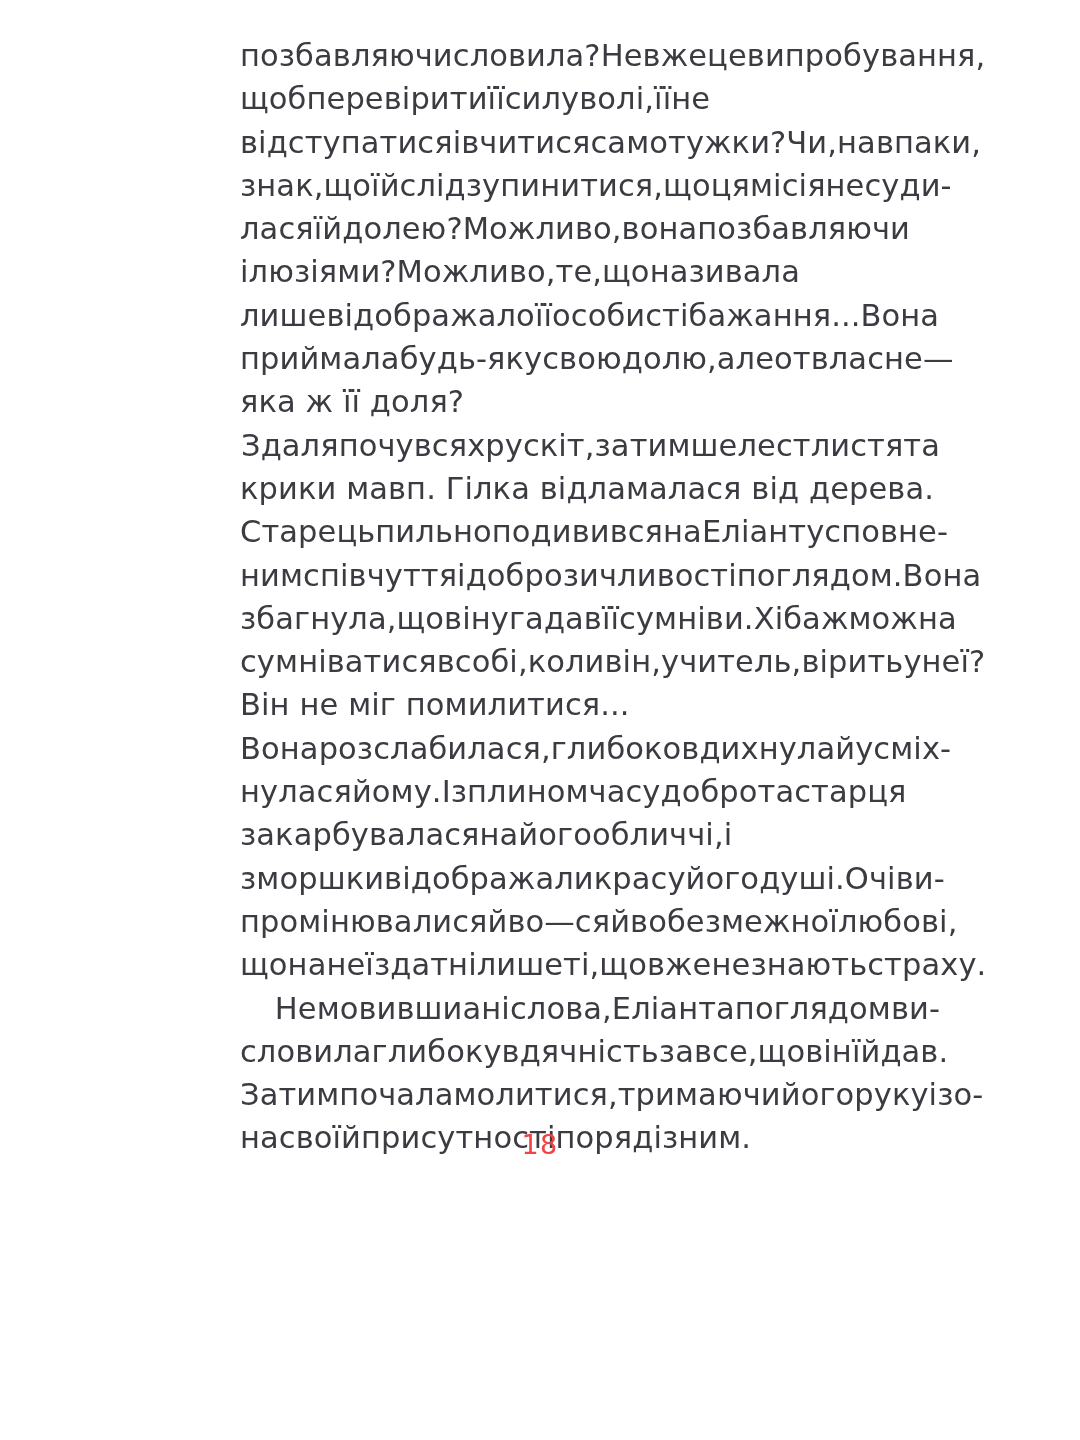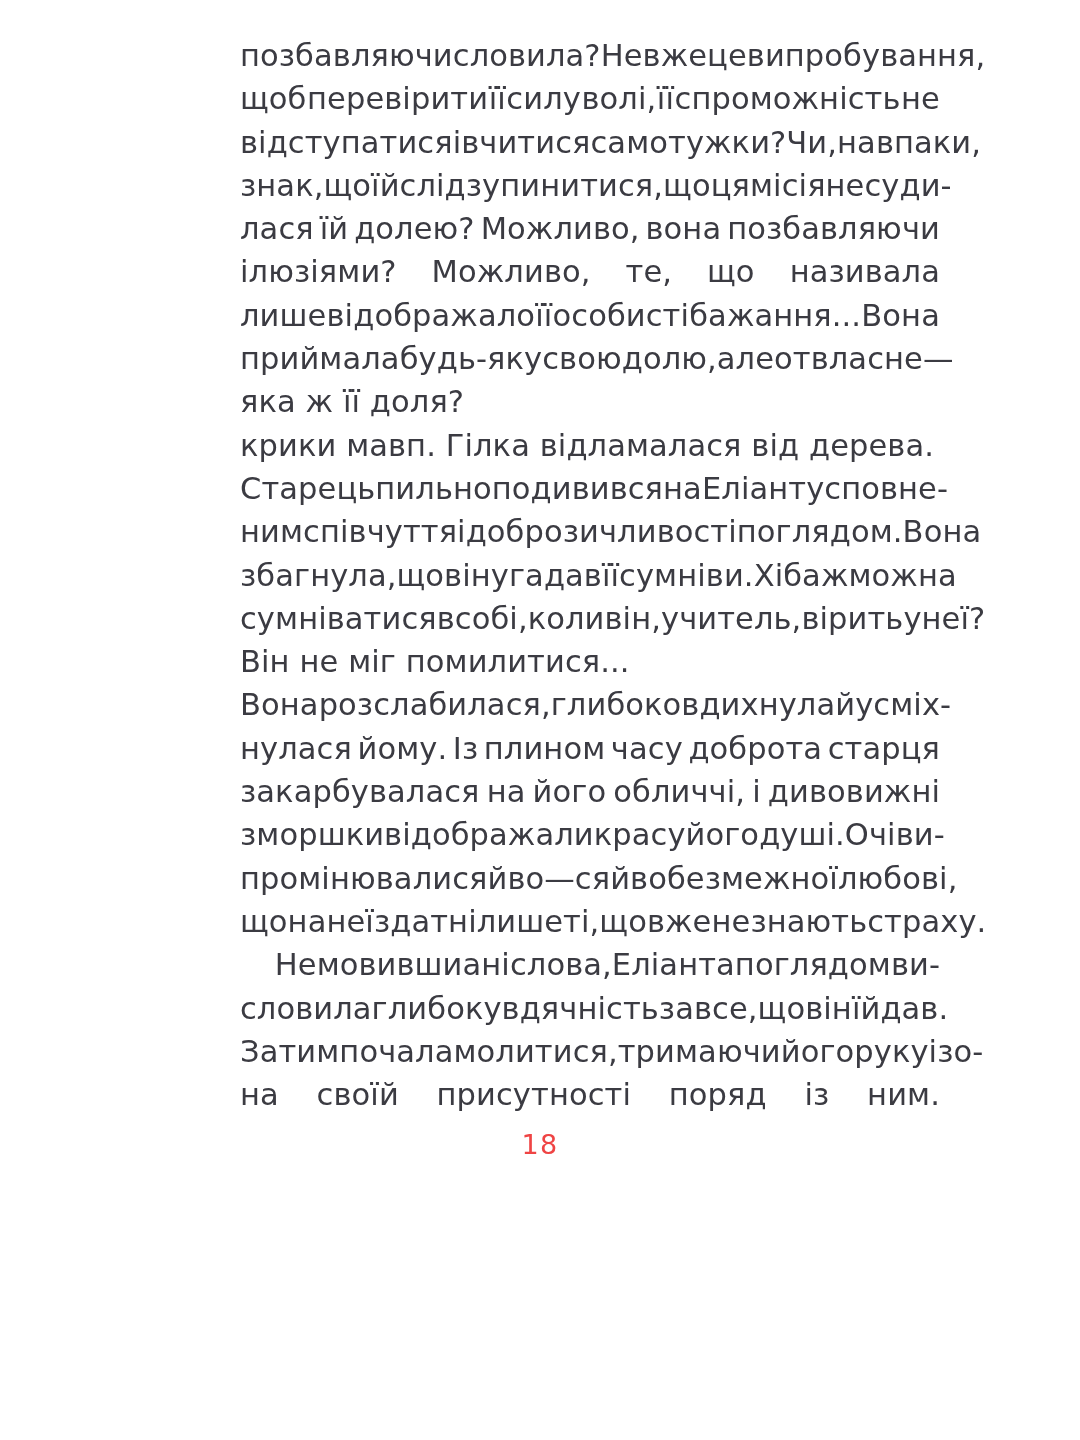--- a/index.html
+++ b/index.html
@@ -43,21 +43,20 @@
     font-size: 30.5px;
     line-height: 43.3px;
     letter-spacing: 0.1px;
     white-space: nowrap;
     font-weight: 400;
   }
 
   
   .line.just {
     display: flex;
-    justify-content: space-between;
     white-space: normal;
   }
   .line.just > span {
     white-space: pre;
   }
 
   
   .line.last {
     display: block;
   }
@@ -95,21 +94,20 @@
           <span>це</span>
           <span>випробування,</span>
         </span>
       <span class="line just">
           <span>щоб</span>
           <span>перевірити</span>
           <span>її</span>
           <span>силу</span>
           <span>волі,</span>
           <span>її</span>
-          <span>спроможність</span>
           <span>не</span>
         </span>
       <span class="line just">
           <span>відступатися</span>
           <span>і</span>
           <span>вчитися</span>
           <span>самотужки?</span>
           <span>Чи,</span>
           <span>навпаки,</span>
         </span>
@@ -155,20 +153,30 @@
           <span>долю,</span>
           <span>але</span>
           <span>от</span>
           <span>власне</span>
           <span>—</span>
         </span>
       <span class="line last">яка ж її доля?</span>
     </p>
 
     <p class="para">
+      <span class="line just">
+          <span class="indent"></span>
+          <span>Здаля</span>
+          <span>почувся</span>
+          <span>хрускіт,</span>
+          <span>затим</span>
+          <span>шелест</span>
+          <span>листя</span>
+          <span>та</span>
+        </span>
       <span class="line last">крики мавп. Гілка відламалася від дерева.</span>
     </p>
 
     <p class="para">
       <span class="line just">
           <span class="indent"></span>
           <span>Старець</span>
           <span>пильно</span>
           <span>подивився</span>
           <span>на</span>
@@ -226,21 +234,20 @@
           <span>часу</span>
           <span>доброта</span>
           <span>старця</span>
         </span>
       <span class="line just">
           <span>закарбувалася</span>
           <span>на</span>
           <span>його</span>
           <span>обличчі,</span>
           <span>і</span>
-          <span>дивовижні</span>
         </span>
       <span class="line just">
           <span>зморшки</span>
           <span>відображали</span>
           <span>красу</span>
           <span>його</span>
           <span>душі.</span>
           <span>Очі</span>
           <span>ви-</span>
         </span>

